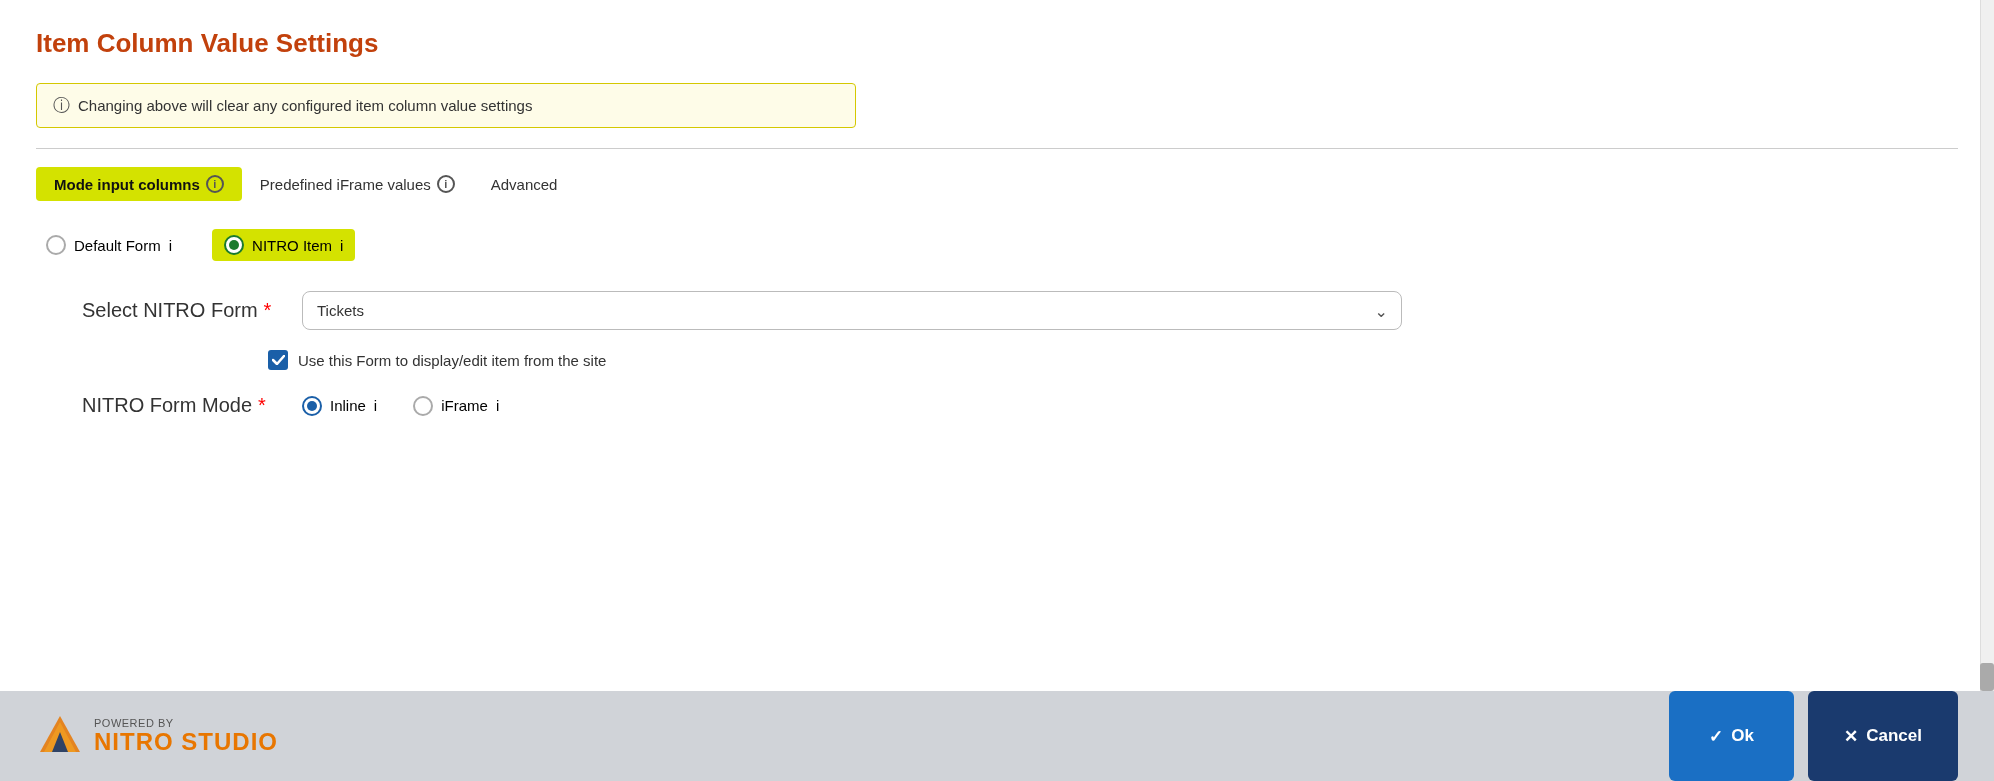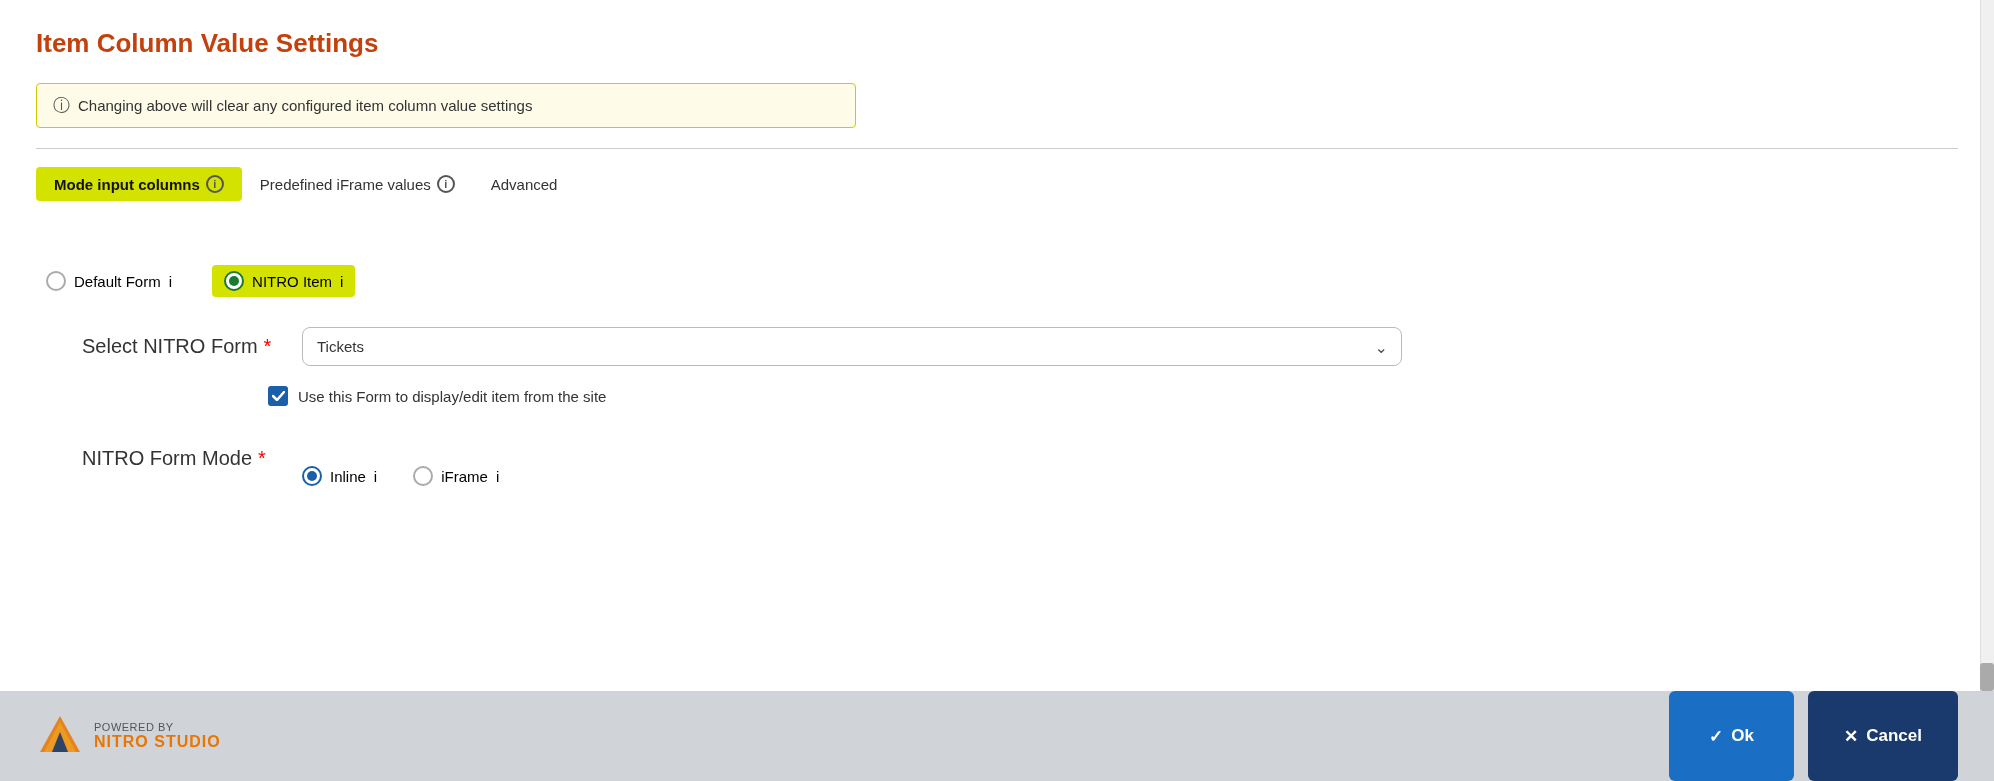--- a/index.html
+++ b/index.html
@@ -100,21 +100,20 @@
       gap: 40px;
       margin-bottom: 30px;
     }
 
     .radio-option {
       display: flex;
       align-items: center;
       gap: 8px;
       font-size: 15px;
       cursor: pointer;
-      margin-top: 36px;
     }
 
     .radio-option.highlighted {
       background: #d4e200;
       padding: 6px 12px;
       border-radius: 4px;
     }
 
     .radio-circle {
       width: 20px;
@@ -261,21 +260,21 @@
     }
 
     .nitro-powered-by {
       font-size: 11px;
       color: #555;
       text-transform: uppercase;
       letter-spacing: 0.5px;
     }
 
     .nitro-brand {
-      font-size: 16px;
+      font-size: 24px;
       font-weight: 800;
       color: #1a3a6e;
       letter-spacing: 1px;
     }
 
     .nitro-brand span {
       color: #e87600;
     }
 
     .footer-buttons {

